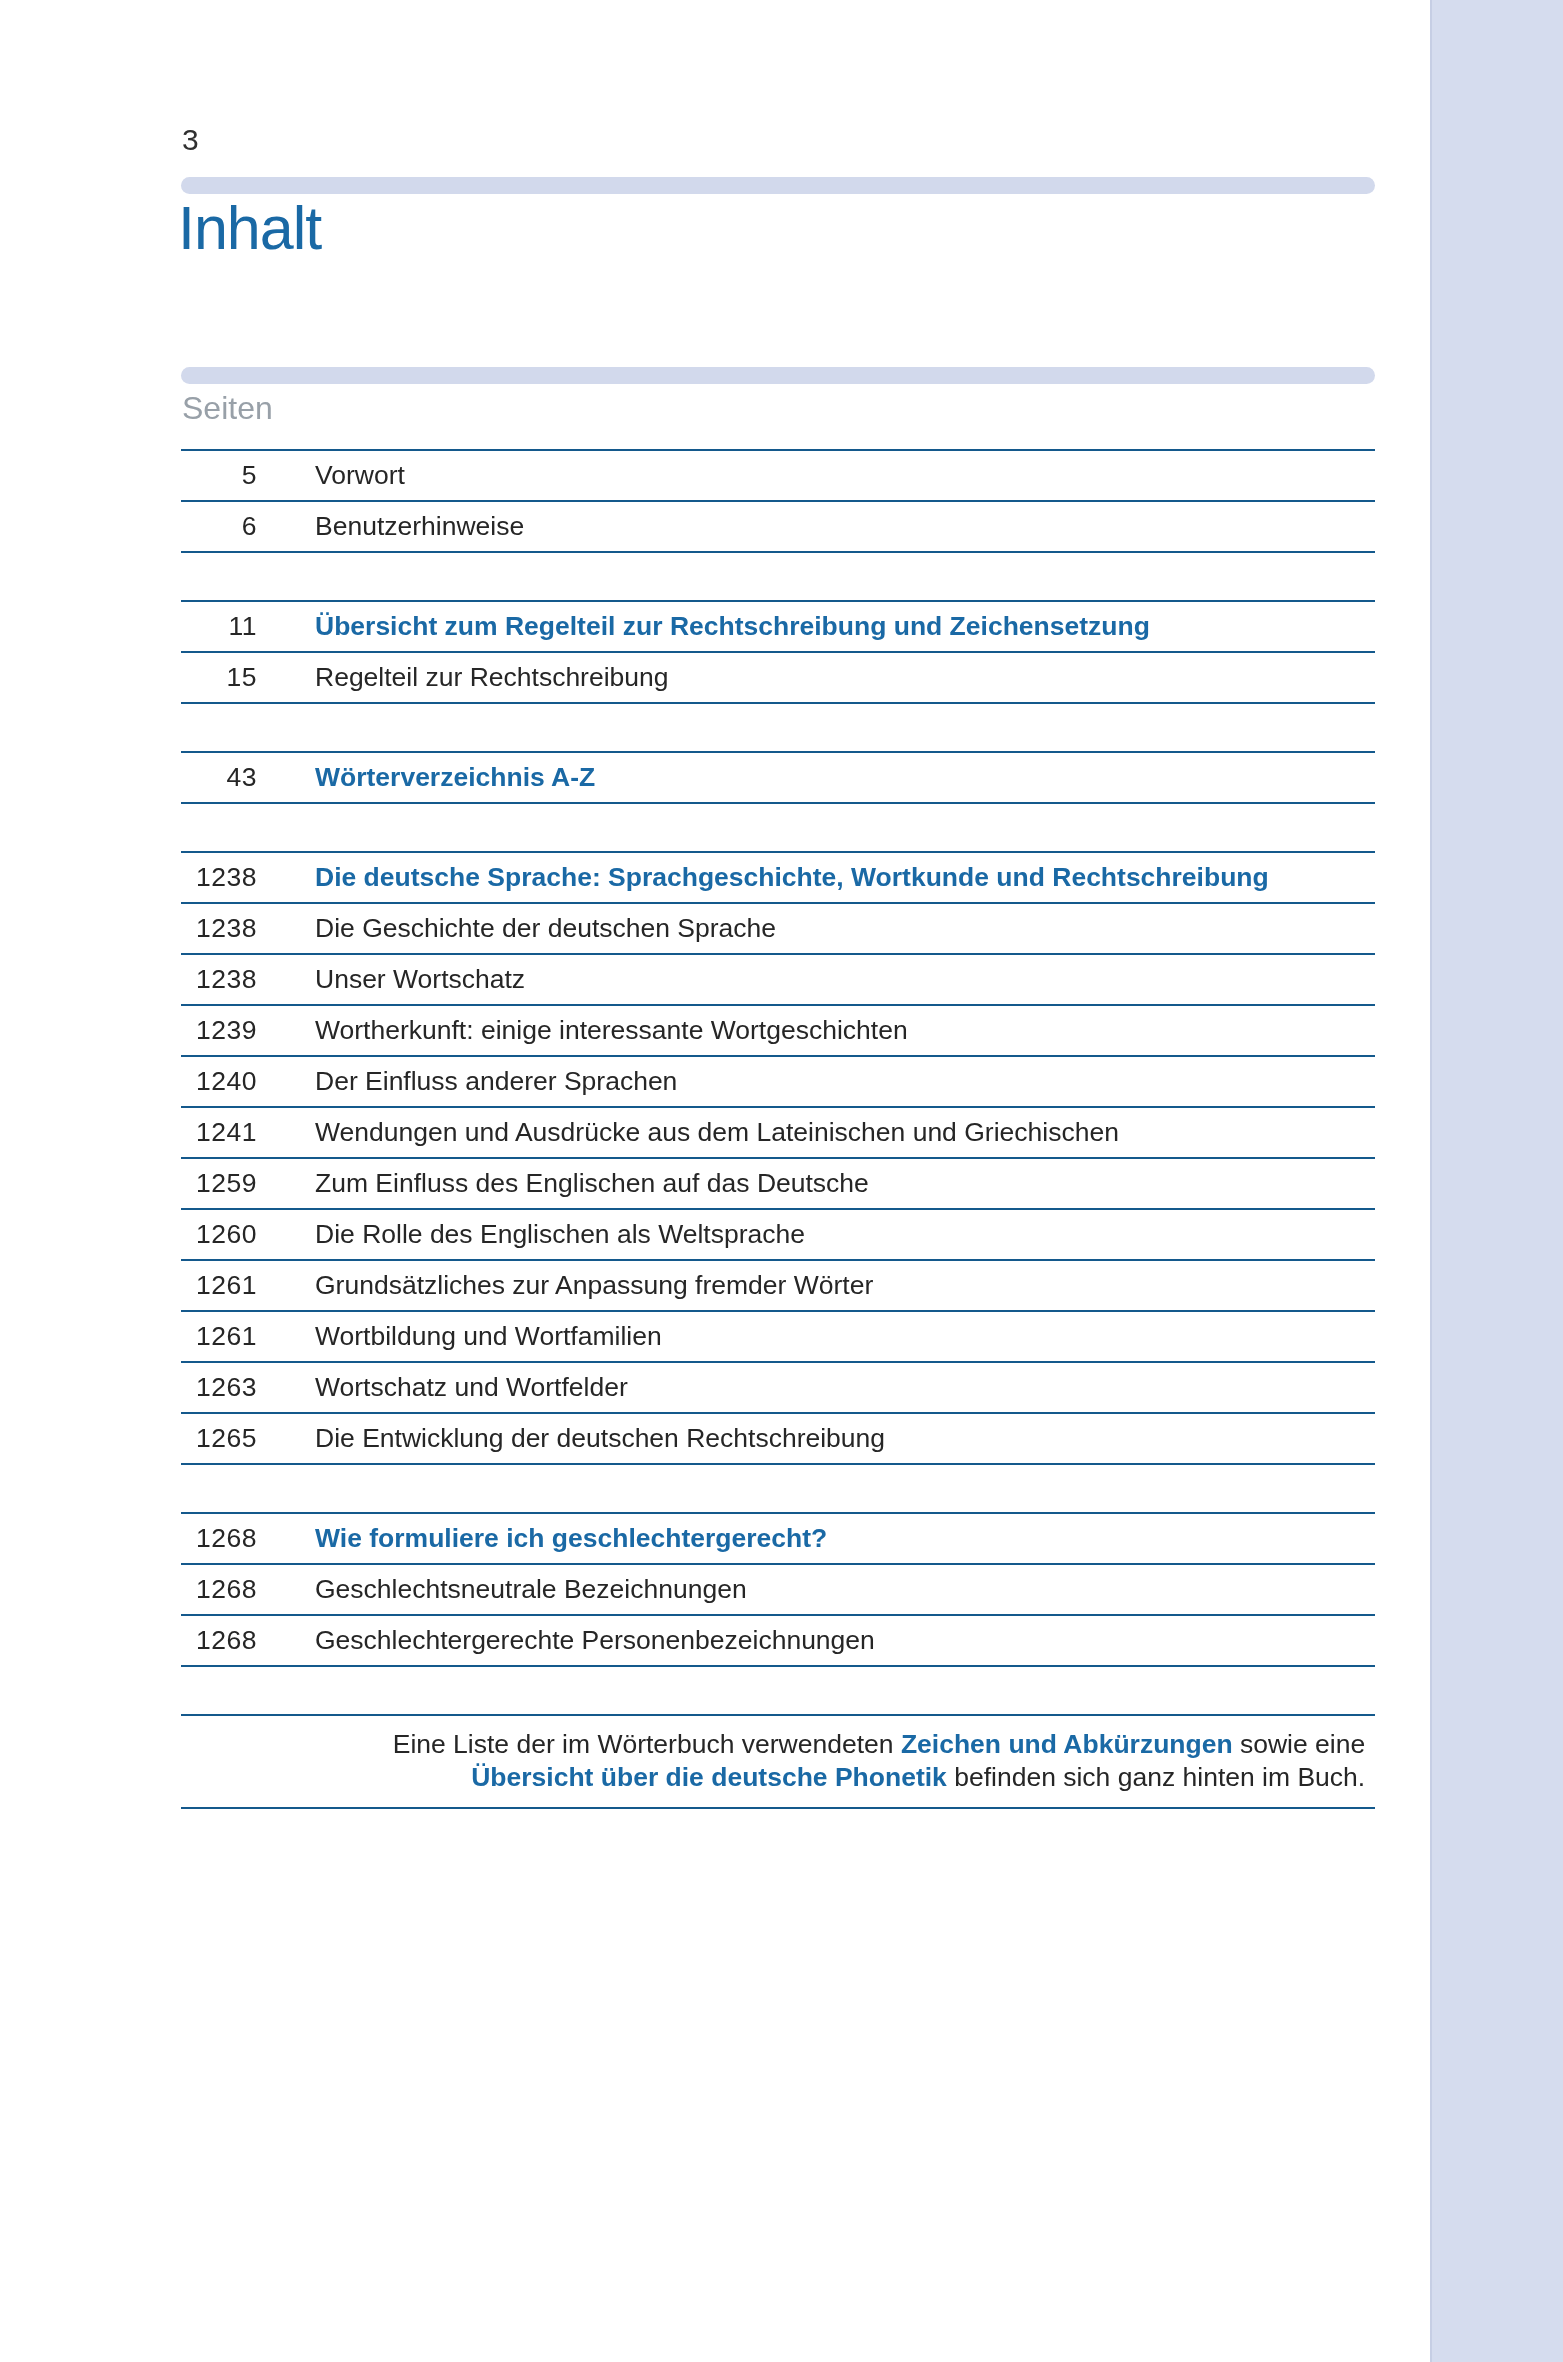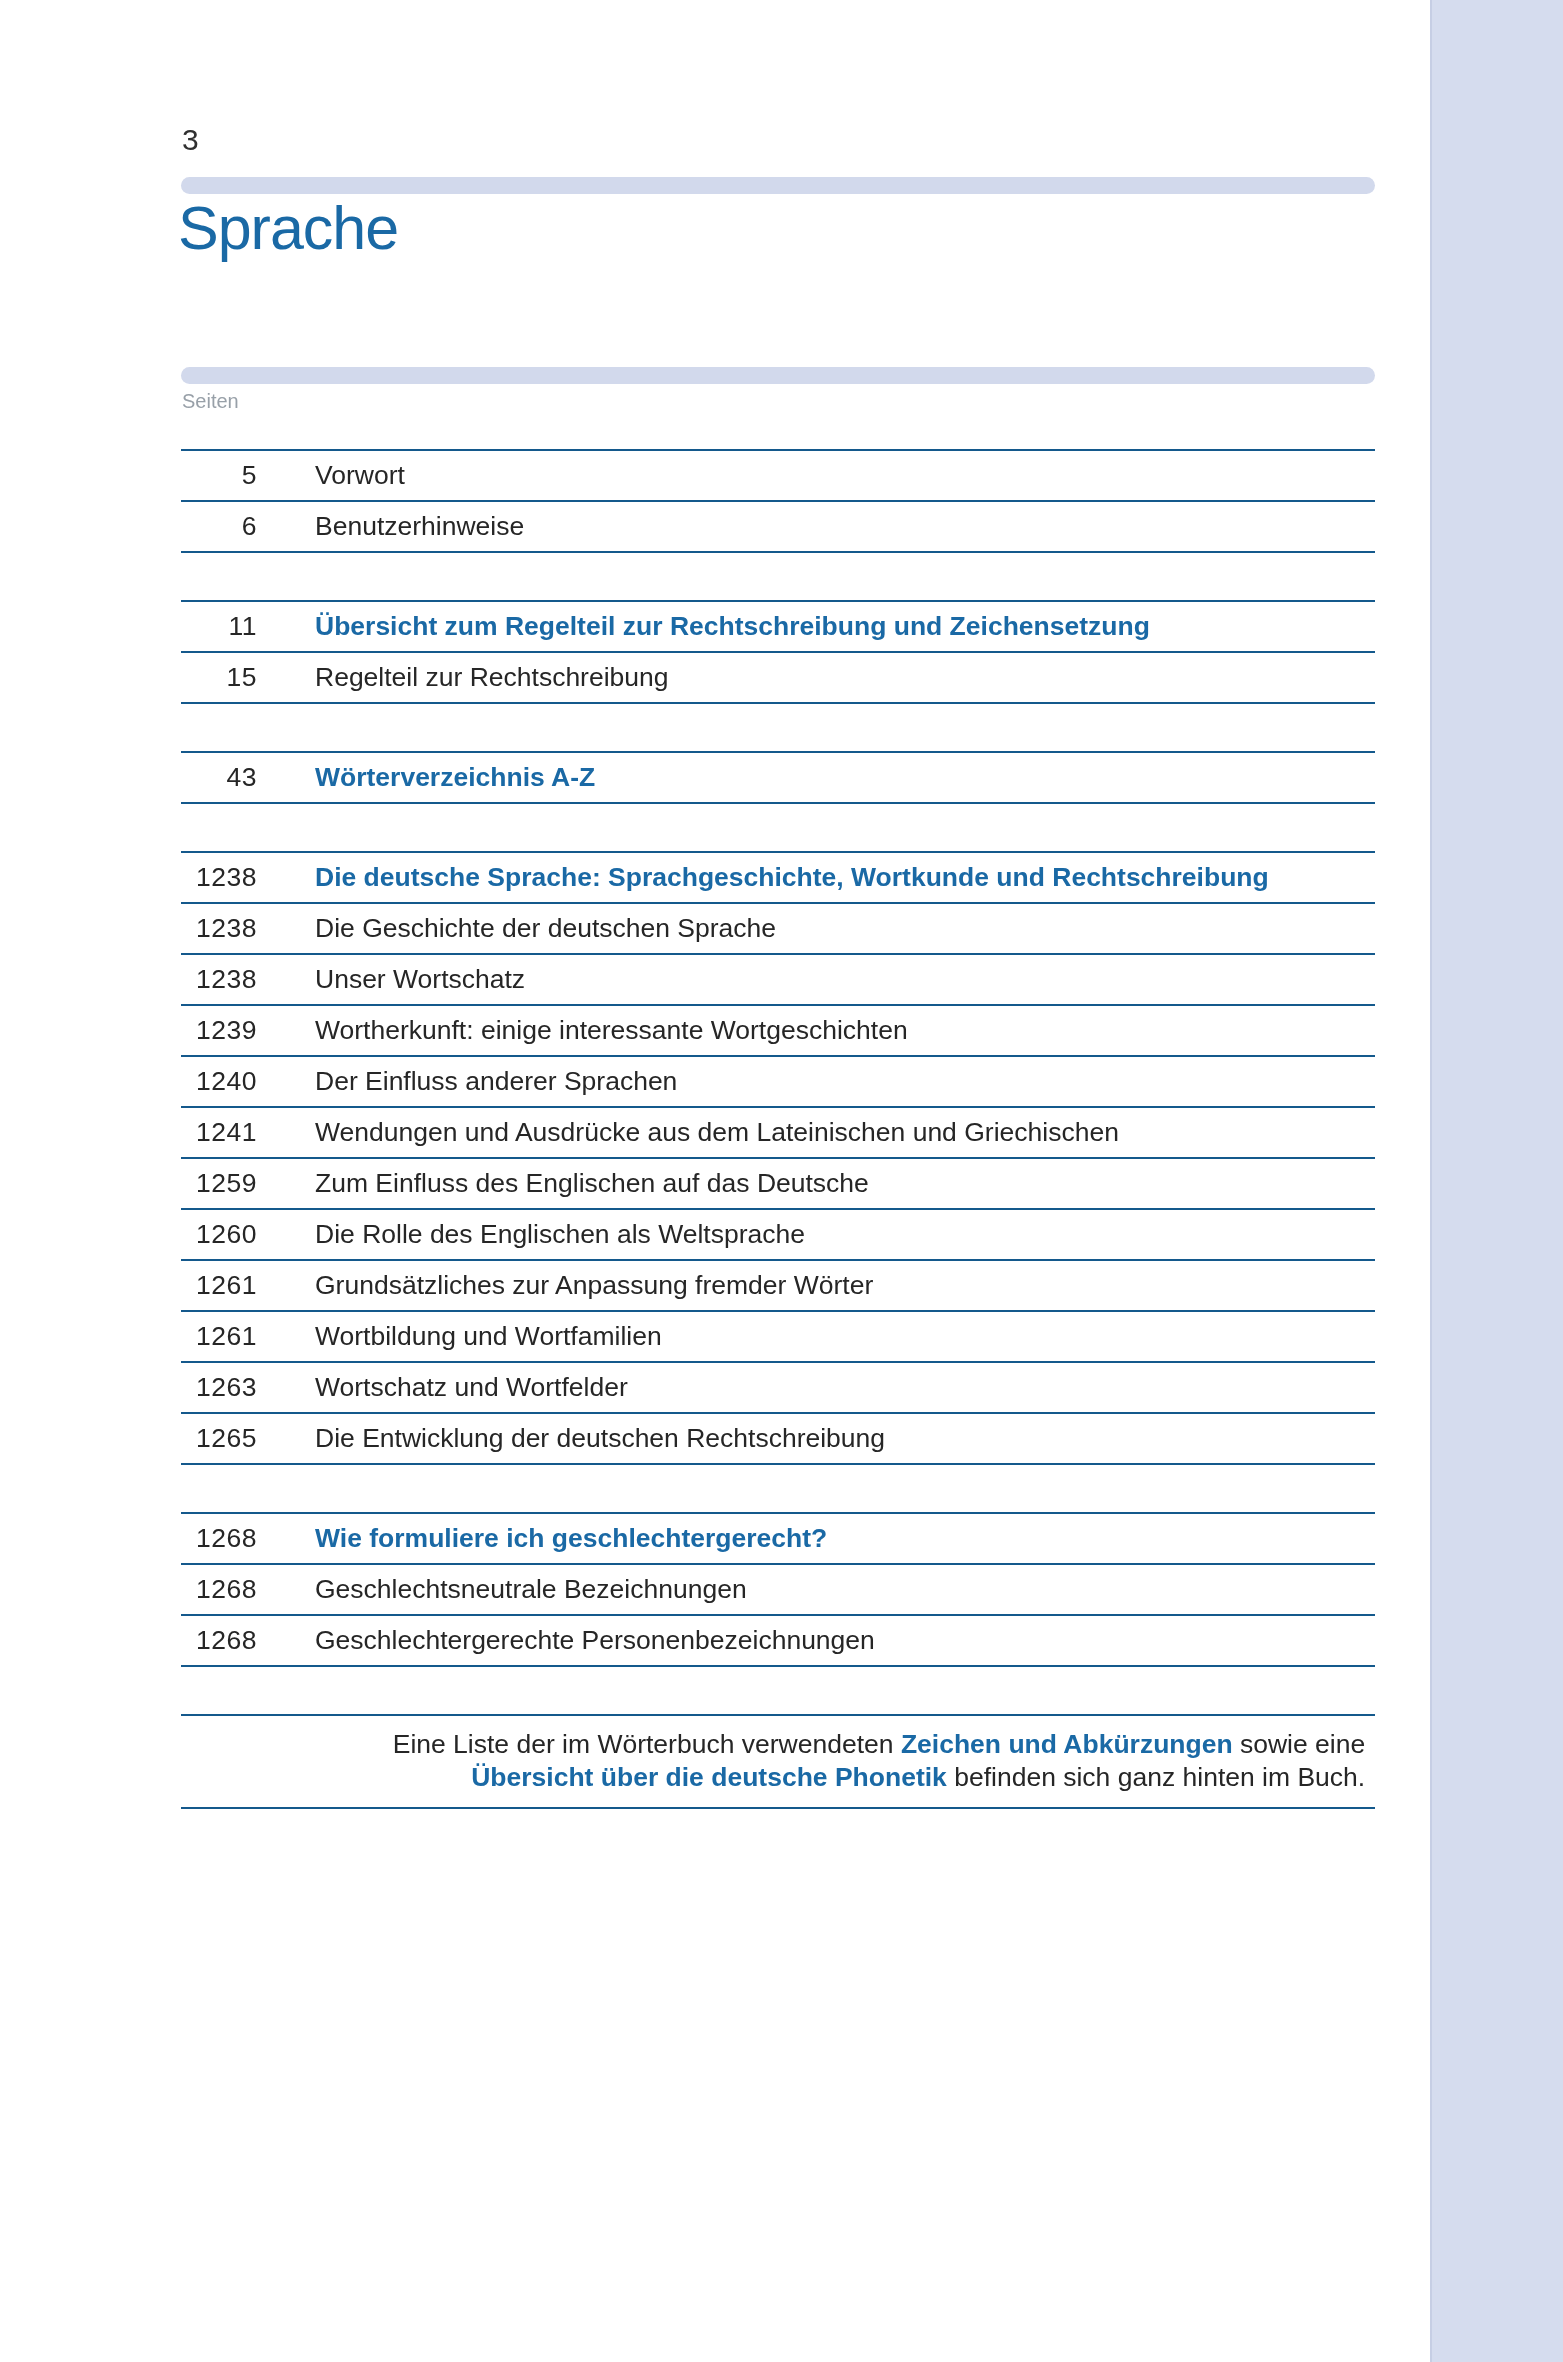--- a/index.html
+++ b/index.html
@@ -31,21 +31,21 @@
   .bar-middle { top: 367px; }
   .page-title {
     position: absolute; left: 178px; top: 196px;
     font-size: 61px; line-height: 1.05;
     font-weight: 400;
     color: #1a69a5;
     letter-spacing: -1px;
   }
   .seiten-label {
     position: absolute; left: 182px; top: 390px;
-    font-size: 20px; color: #98a0a8;
+    font-size: 32px; color: #98a0a8;
   }
   .toc {
     position: absolute; left: 181px; top: 449px;
     width: 1194px;
   }
   .toc-section { border-bottom: 2.9px solid #14598c; }
   .toc-section + .toc-section { margin-top: 47px; }
   .toc-row {
     display: flex; align-items: center;
     border-top: 2.9px solid #14598c;
@@ -74,21 +74,21 @@
 </style>
 </head>
 <body>
 
 <div class="page-edge-band"></div>
 
 <div class="folio">3</div>
 
 <div class="divider-bar bar-top"></div>
 
-<h1 class="page-title" style="margin:0;">Sprache</h1>
+<h1 class="page-title" style="margin:0;">Inhalt</h1>
 
 <div class="divider-bar bar-middle"></div>
 
 <div class="seiten-label">Seiten</div>
 
 <div class="toc">
   <div class="toc-section">
       <div class="toc-row">
         <span class="toc-page">5</span>
         <span class="toc-title">Vorwort</span>

